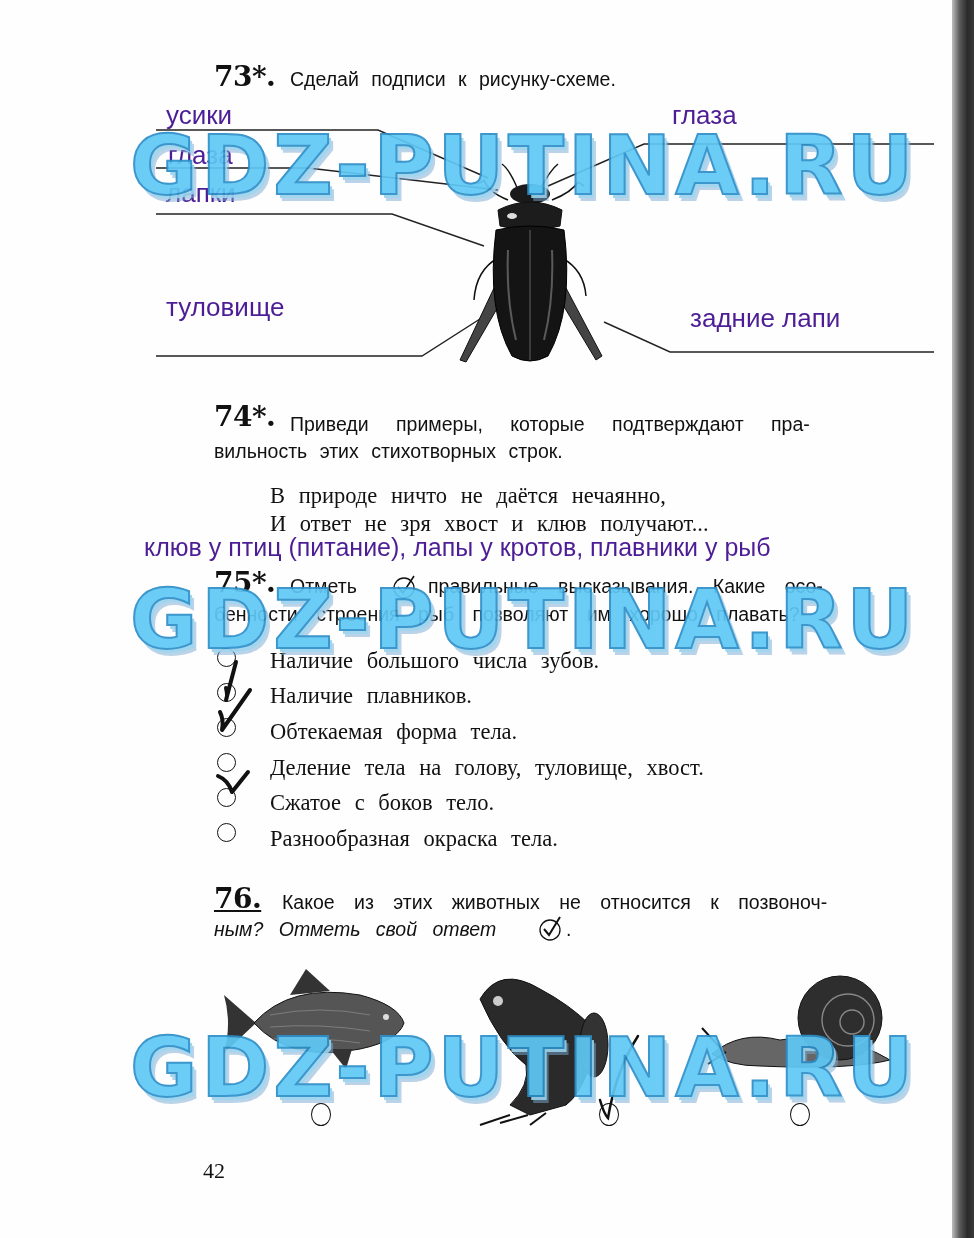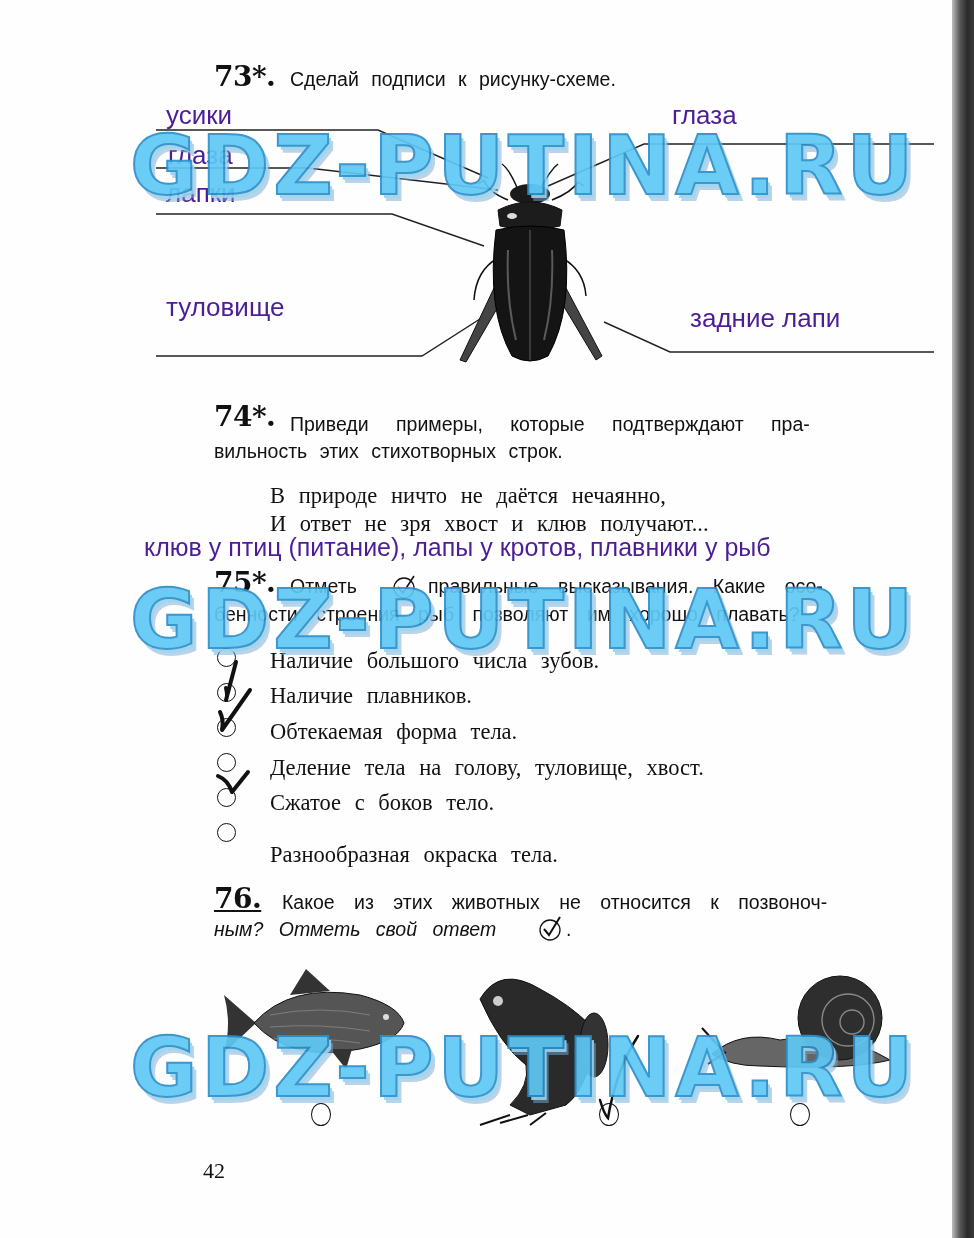--- a/index.html
+++ b/index.html
@@ -127,21 +127,21 @@
   <div class="circle" style="left:217px; top:718px;"></div>
   <div class="abs serif-line" style="left:270px; top:719px;">Обтекаемая форма тела.</div>
 
   <div class="circle" style="left:217px; top:753px;"></div>
   <div class="abs serif-line" style="left:270px; top:755px;">Деление тела на голову, туловище, хвост.</div>
 
   <div class="circle" style="left:217px; top:788px;"></div>
   <div class="abs serif-line" style="left:270px; top:790px;">Сжатое с боков тело.</div>
 
   <div class="circle" style="left:217px; top:823px;"></div>
-  <div class="abs serif-line" style="left:270px; top:826px;margin-top:16px;">Разнообразная окраска тела.</div>
+  <div class="abs serif-line" style="left:270px; top:826px;">Разнообразная окраска тела.</div>
 </div>
 
 <svg style="left:200px; top:640px;" width="80" height="220" viewBox="0 0 80 220">
   <g stroke="#111" stroke-width="4" fill="none" stroke-linecap="round" stroke-linejoin="round">
     <path d="M26 48 Q28 56 26 60 L36 22"></path>
     <path d="M20 72 Q24 80 22 90 L50 50"></path>
     <path d="M18 136 Q28 140 32 152 L48 132"></path>
   </g>
 </svg>
 

